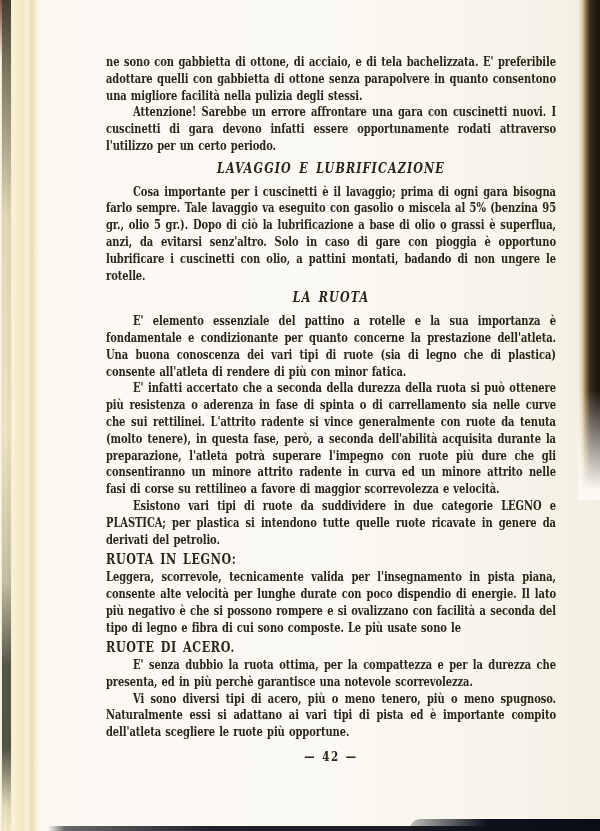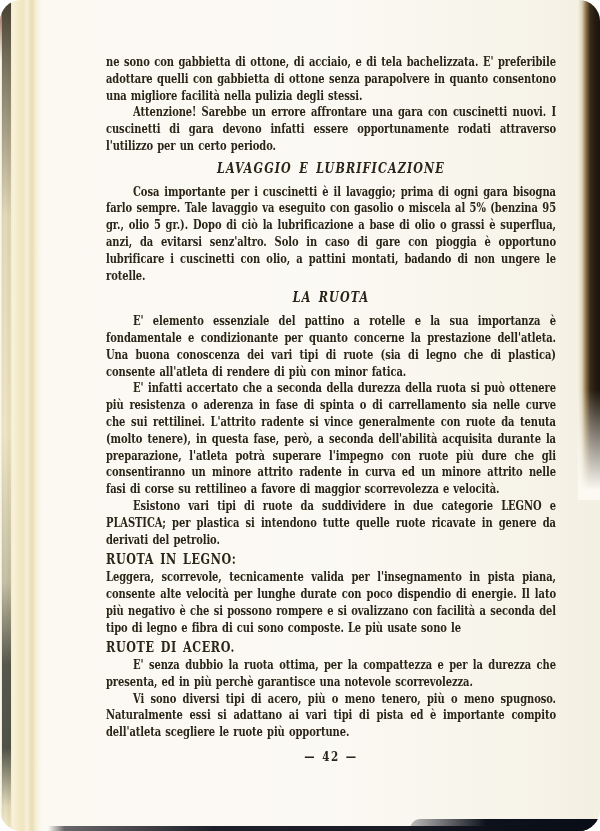--- a/index.html
+++ b/index.html
@@ -7,21 +7,20 @@
     padding: 0;
     background: #ffffff;
     font-family: "DejaVu Serif", serif;
   }
   .scan {
     position: relative;
     width: 600px;
     height: 831px;
     overflow: hidden;
     background: linear-gradient(90deg, #fbf9f2 0%, #fbf9f3 55%, #f7f4ea 85%, #f3efe2 100%);
-    border-radius: 21px;
   }
 
   
   .left-binding {
     position: absolute;
     left: 0; top: 0;
     width: 42px; height: 831px;
     background: linear-gradient(90deg,
       #fdfcf7 0px, #f0e6c2 2px, #f6eed2 5px, #eee3ba 9px,
       #f9f2da 13px, #f3eac8 18px, #efe5c0 23px, #f8f0d8 27px,

